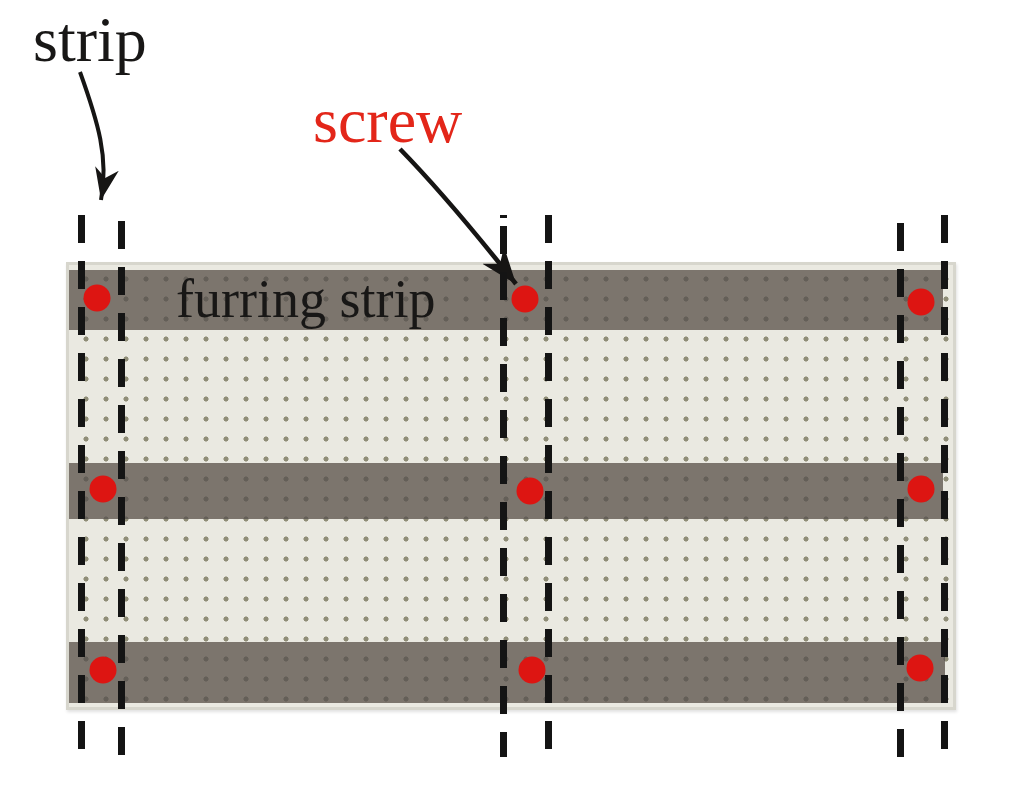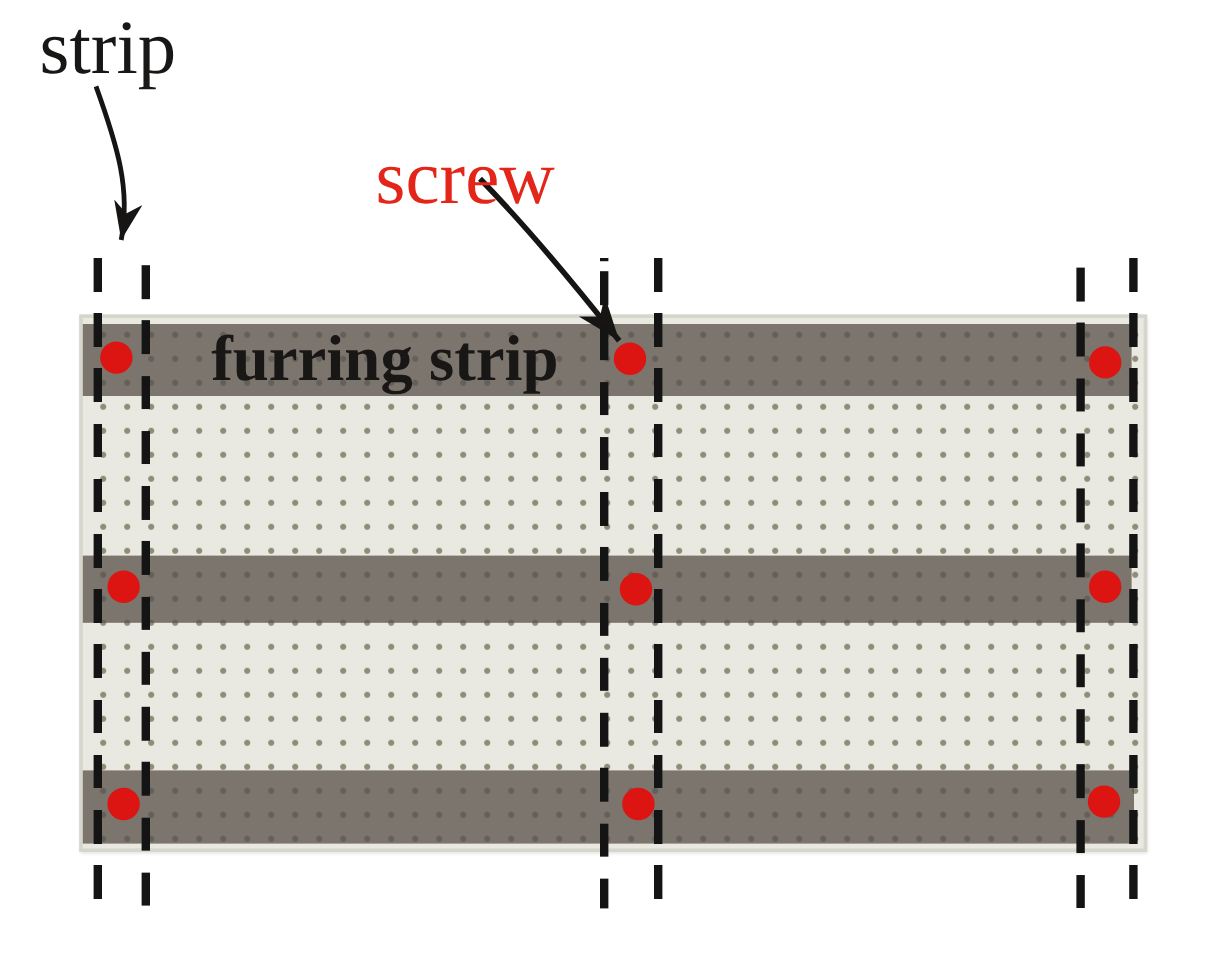--- a/index.html
+++ b/index.html
@@ -47,22 +47,22 @@
     background: var(--screw-dot);
     transform: translate(-50%, -50%);
   }
   .label {
     position: absolute;
     line-height: 1;
     white-space: nowrap;
     letter-spacing: 0px;
   }
   .label-stud   { left: 33px;  top: 8px;   font-size: 64px; color: var(--label-ink); }
-  .label-screw  { left: 313px; top: 116px; font-size: 64px; color: var(--screw-label); }
-  .label-furring{ left: 176px; top: 272px; font-size: 54px; color: var(--label-ink); font-weight: bold; }
+  .label-screw  { left: 313px; top: 89px; font-size: 64px; color: var(--screw-label); }
+  .label-furring{ left: 176px; top: 272px; font-size: 54px; color: var(--label-ink); }
   .arrows {
     position: absolute;
     left: 0; top: 0;
     width: 1024px; height: 799px;
     pointer-events: none;
   }
   .arrows path.shaft {
     fill: none;
     stroke: var(--arrow);
   }

